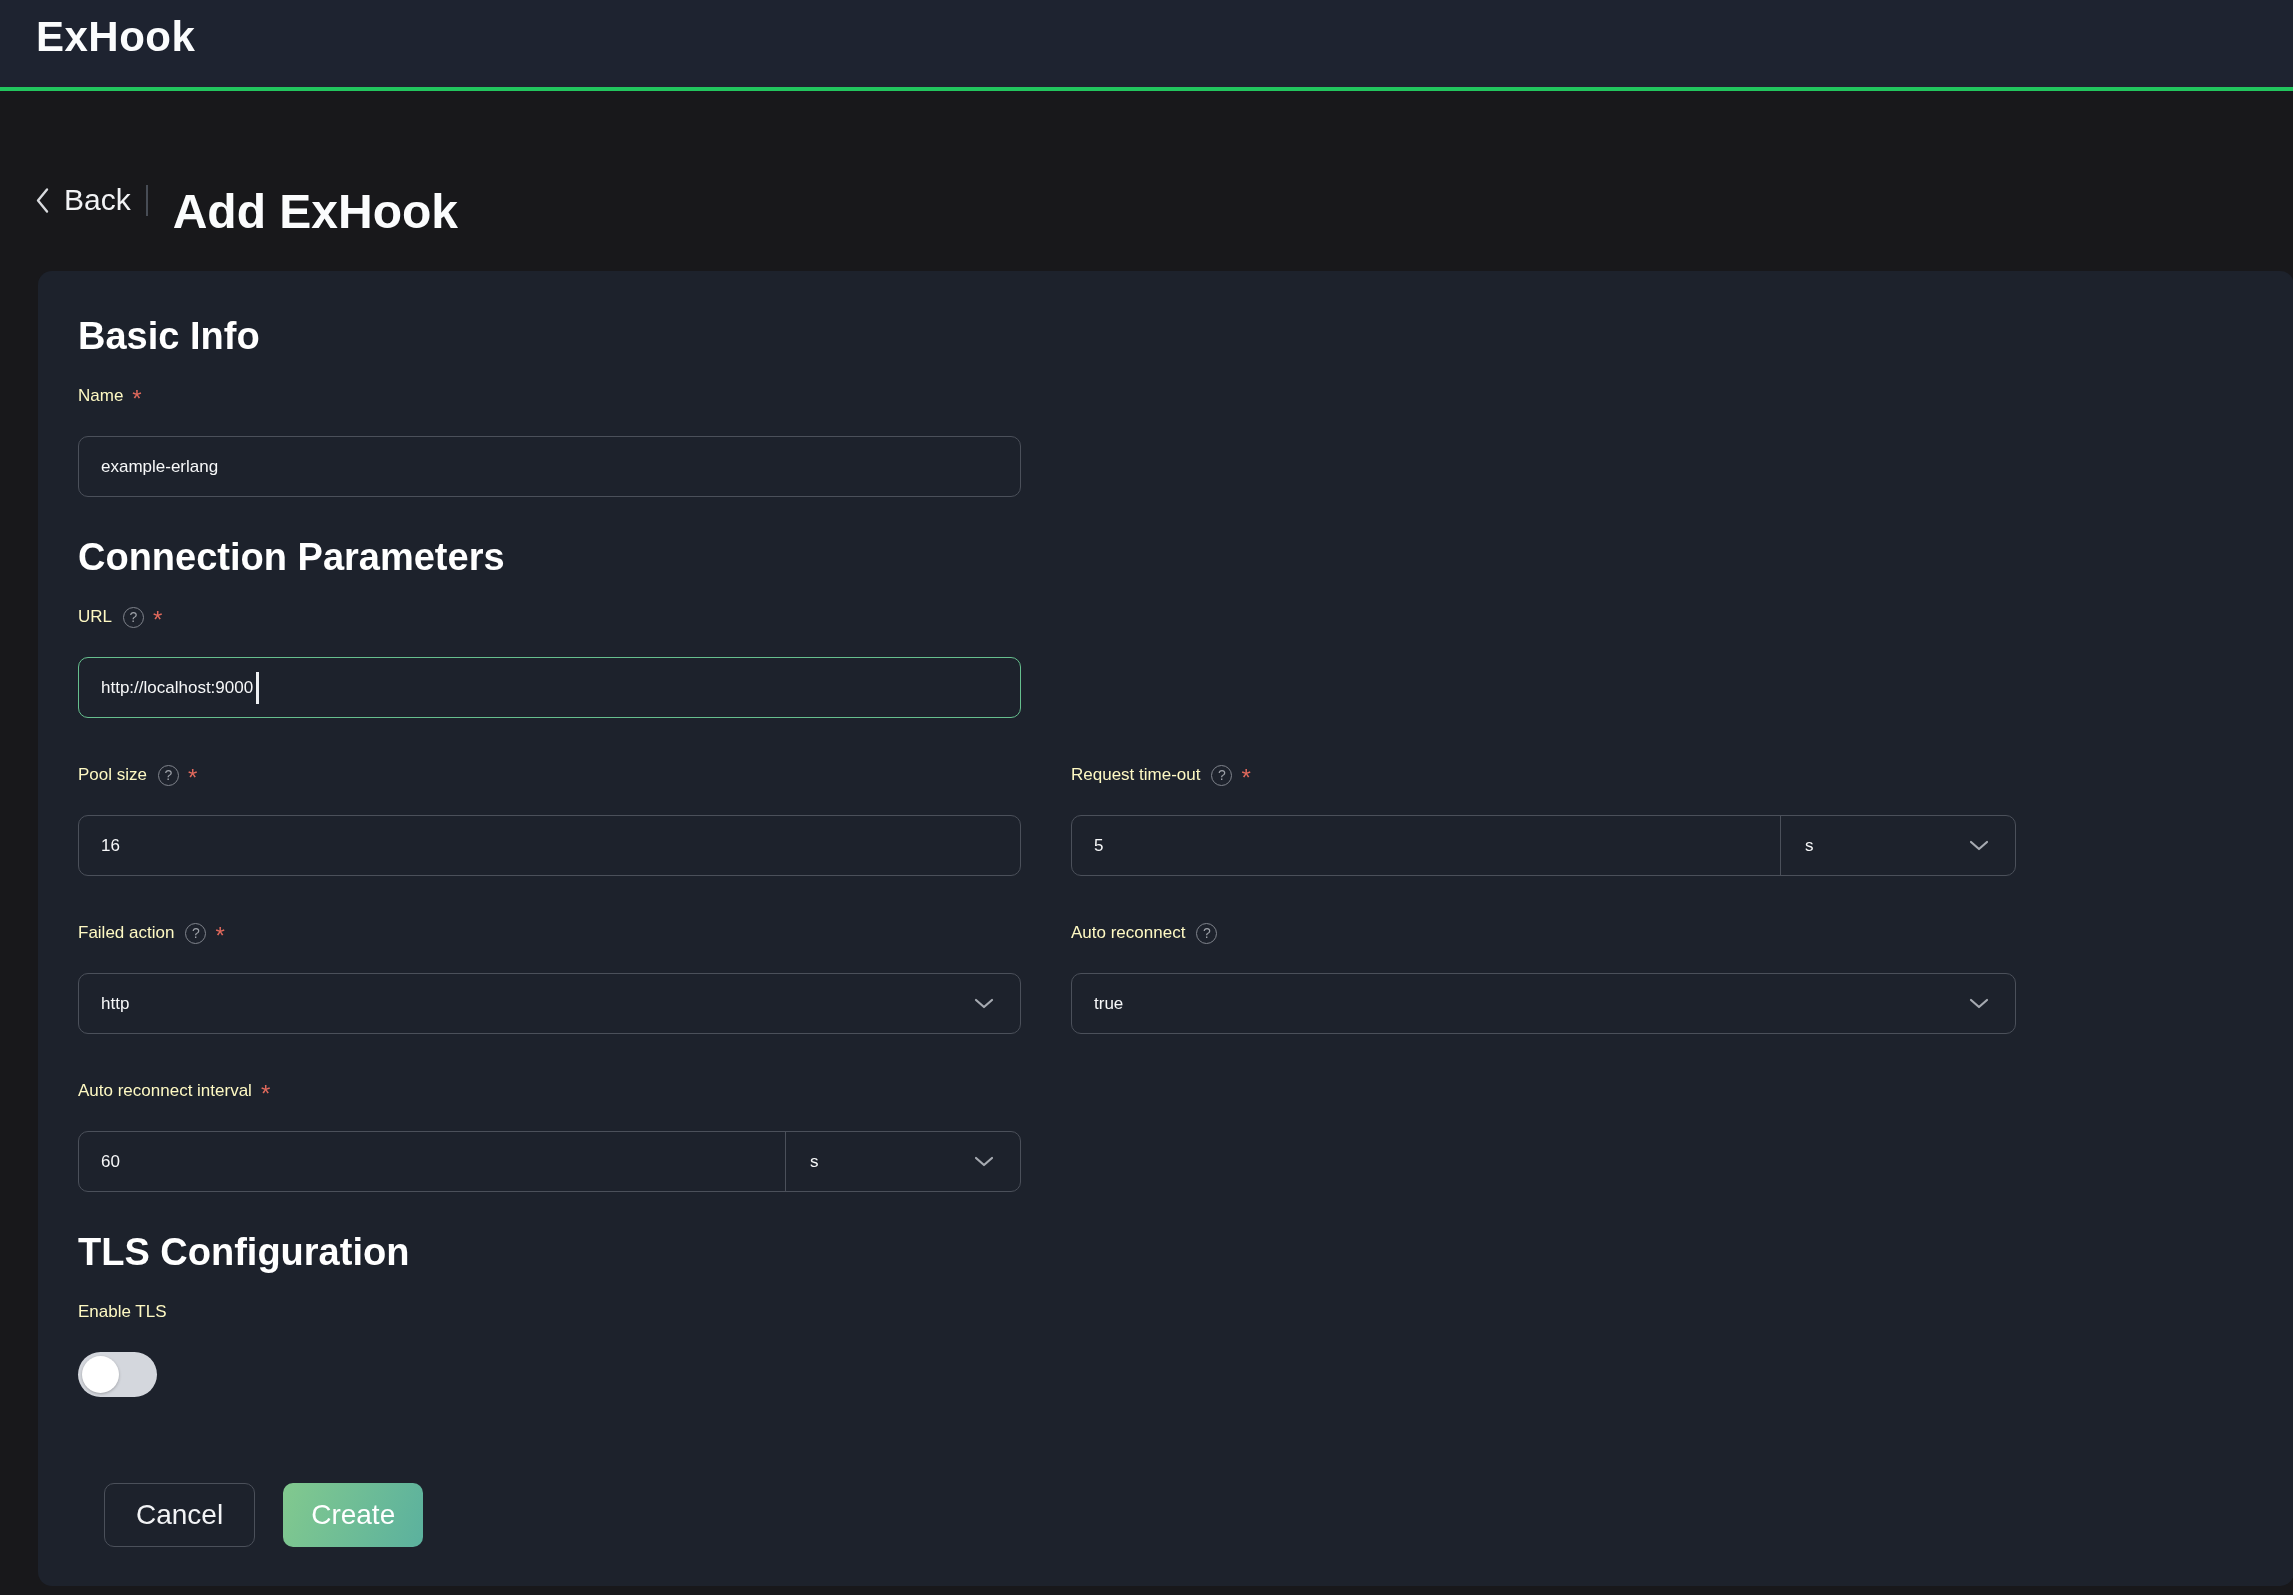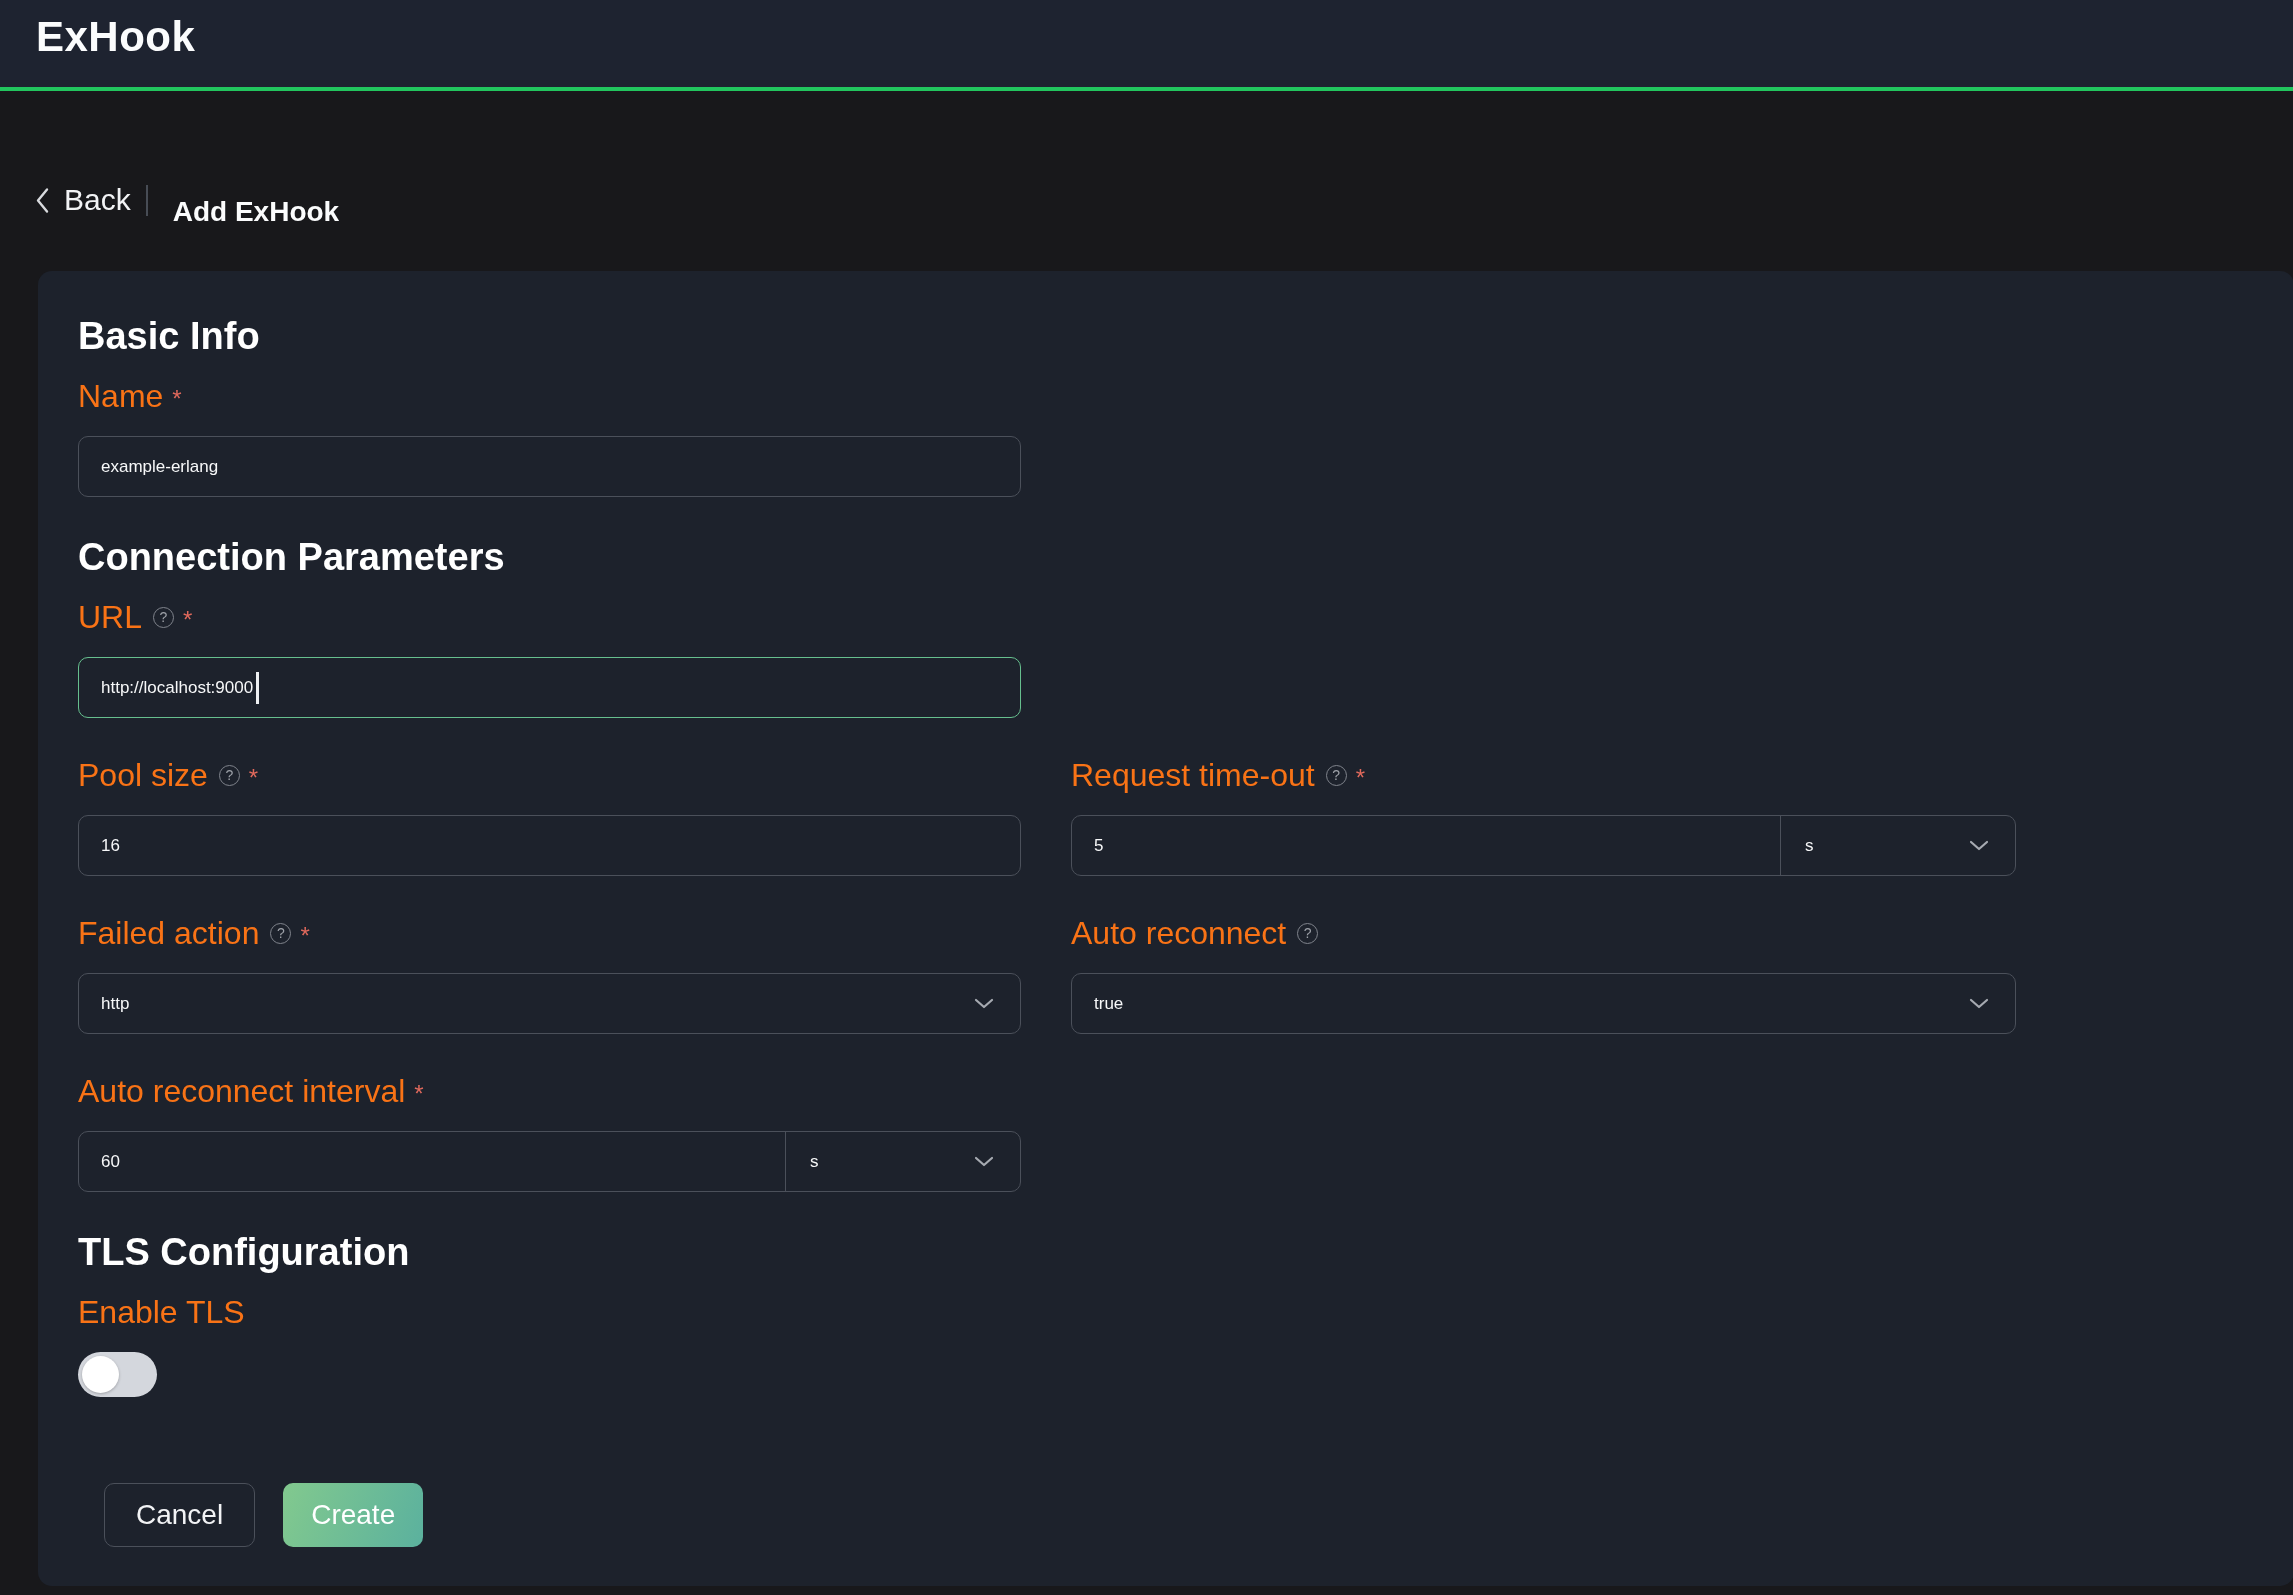--- a/index.html
+++ b/index.html
@@ -27,39 +27,39 @@
   .crumb-row {
     display:flex;
     align-items:center;
     margin:85px 0 0 34px;
     height:48px;
   }
   .back-btn { display:flex; align-items:center; cursor:pointer; }
   .back-btn svg { margin-right:13px; }
   .back-label { font-size:30px; color:#f2f3f5; }
   .crumb-divider { width:2px; height:31px; background:#474c55; margin:0 25px 0 15px; }
-  .form-title { font-size:28px; font-weight:bold; color:#fbfcfd;margin-top:23px; }
+  .form-title { font-size:48px; font-weight:bold; color:#fbfcfd;margin-top:23px; }
 
   
   .card {
     position:absolute;
     left:38px; top:271px;
     width:2256px; height:1315px;
     background:#1d222c;
     border-radius:14px;
     padding:48px 40px 0 40px;
   }
   .section-title { font-size:38px; font-weight:bold; color:#ffffff; margin:0 0 28px 0; line-height:35px; }
   .field { margin-bottom:43px; }
   .row { display:flex; gap:50px; }
   .col-l { width:943px; flex:none; }
   .col-r { width:945px; flex:none; }
 
   .label-row { display:flex; align-items:center; margin-bottom:26px; height:28px; }
-  .f-label { font-size:32px; color:#f97316; }
+  .f-label { font-size:17px; color:#fef9c3; }
   .help-icon {
     width:21px; height:21px; margin-left:11px;
     border:1.5px solid #80848c; border-radius:50%;
     color:#9da1a8; font-size:14px; line-height:1;
     display:flex; align-items:center; justify-content:center;
     cursor:pointer;
   }
   .req-star { color:#e0695c; font-size:24px; margin-left:9px; line-height:1; padding-top:6px; }
 
   .tb, .select, .group {

